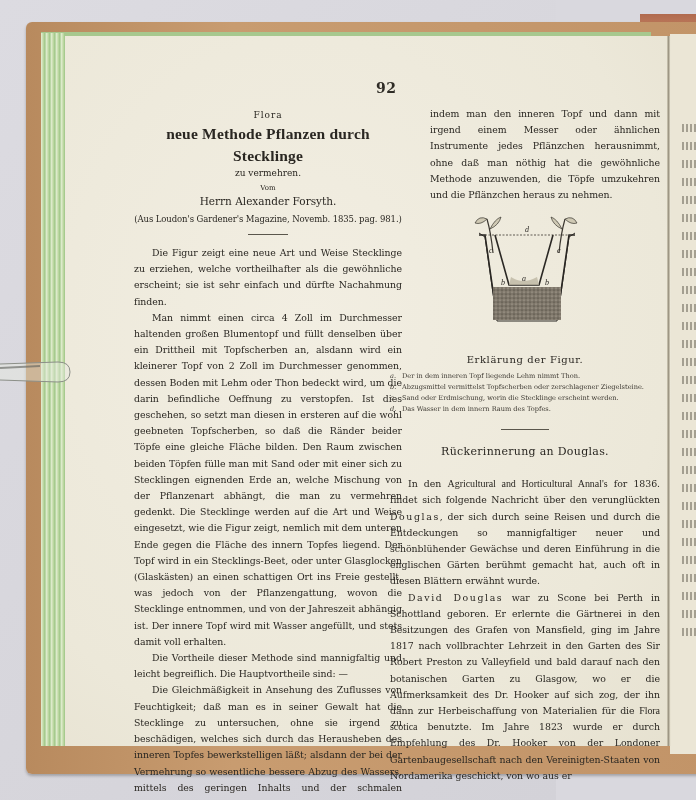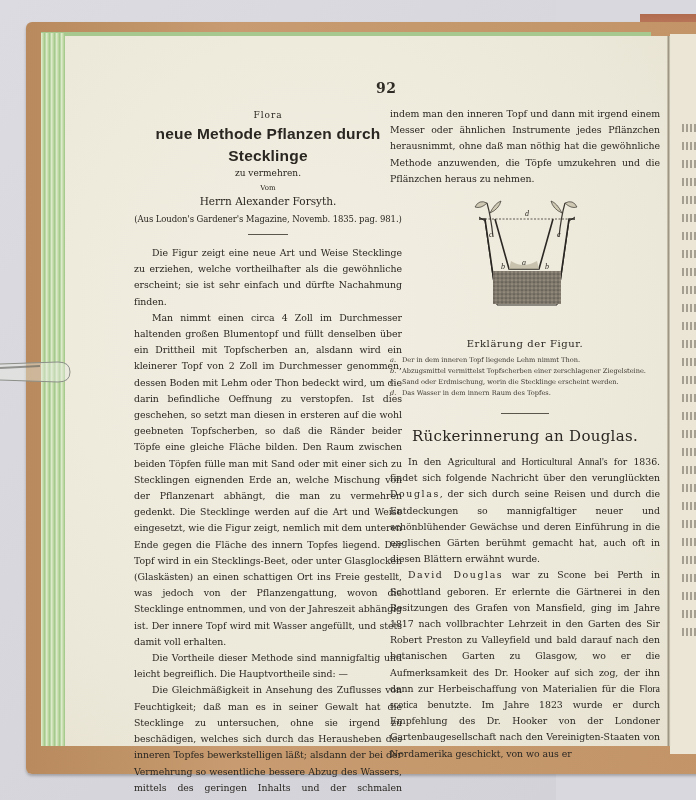--- a/index.html
+++ b/index.html
@@ -122,21 +122,21 @@
       margin-top: 0;
       letter-spacing: 1px;
     }
     .title-main {
       text-align: center;
       font-size: 15.5px;
       line-height: 22px;
       margin-top: 2px;
       letter-spacing: 0.2px;
       font-weight: bold;
-      font-family: Liberation Sans, sans-serif;
+      font-family: Liberation Serif, serif;
     }
     .title-sub {
       text-align: center;
       font-size: 9px;
       line-height: 13px;
     }
     .author-von {
       text-align: center;
       font-size: 7px;
       line-height: 12px;
@@ -165,21 +165,21 @@
     .body-text {
       font-size: 9.4px;
       line-height: 16.2px;
       text-align: justify;
       letter-spacing: -0.05px;
     }
     .body-text p {
       margin: 0;
       text-indent: 18px;
     }
-    .body-text p.noindent { text-indent: 0; }
+    .body-text p.noindent { text-indent: 0; margin-left: 40px; }
 
     .figure {
       position: relative;
       width: 120px;
       height: 120px;
       margin: 10px auto 0 auto;
     }
     .fig-caption-title {
       text-align: center;
       font-size: 10px;
@@ -198,24 +198,24 @@
       display: flex;
       gap: 4px;
       white-space: nowrap;
     }
     .legend-key {
       font-style: italic;
       width: 8px;
     }
     .section-heading {
       text-align: center;
-      font-size: 15px;
+      font-size: 11px;
       line-height: 16px;
       margin-top: 2px;
-      margin-bottom: 10px;
+      margin-bottom: 16px;
       letter-spacing: 0.3px;
     }
     .antiqua { font-family: "Liberation Serif", serif; font-size: 10px; }
     .spaced { letter-spacing: 1.6px; }
 
     
     .clip {
       position: absolute;
       left: 0;
       top: 360px;
@@ -328,21 +328,21 @@
     </div>
 
     <div class="fig-caption-title">Erklärung der Figur.</div>
     <div class="legend">
       <div class="legend-item">
         <span class="legend-key">a.</span>
         <span>Der in dem inneren Topf liegende Lehm nimmt Thon.</span>
       </div>
       <div class="legend-item">
         <span class="legend-key">b.</span>
-        <span>Abzugsmittel vermittelst Topfscherben einer zerschlagener Ziegelsteine.</span>
+        <span>Abzugsmittel vermittelst Topfscherben oder zerschlagener Ziegelsteine.</span>
       </div>
       <div class="legend-item">
         <span class="legend-key">c.</span>
         <span>Sand oder Erdmischung, worin die Stecklinge erscheint werden.</span>
       </div>
       <div class="legend-item">
         <span class="legend-key">d.</span>
         <span>Das Wasser in dem innern Raum des Topfes.</span>
       </div>
     </div>

